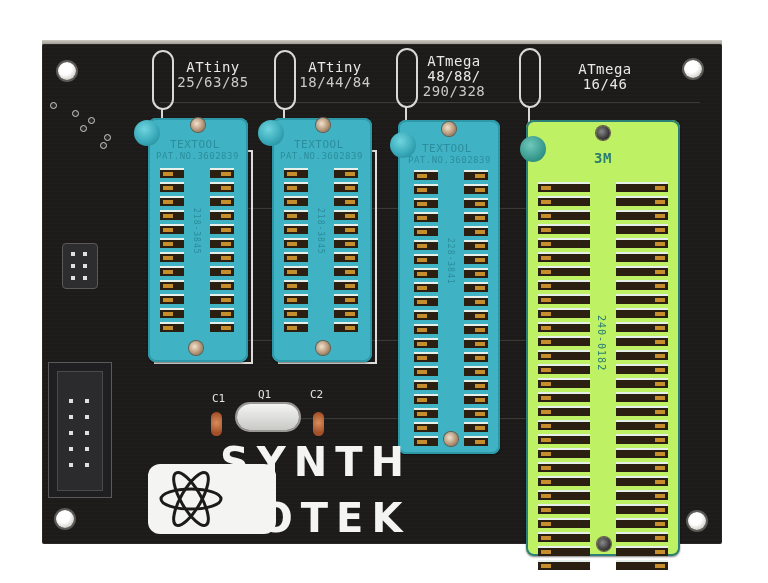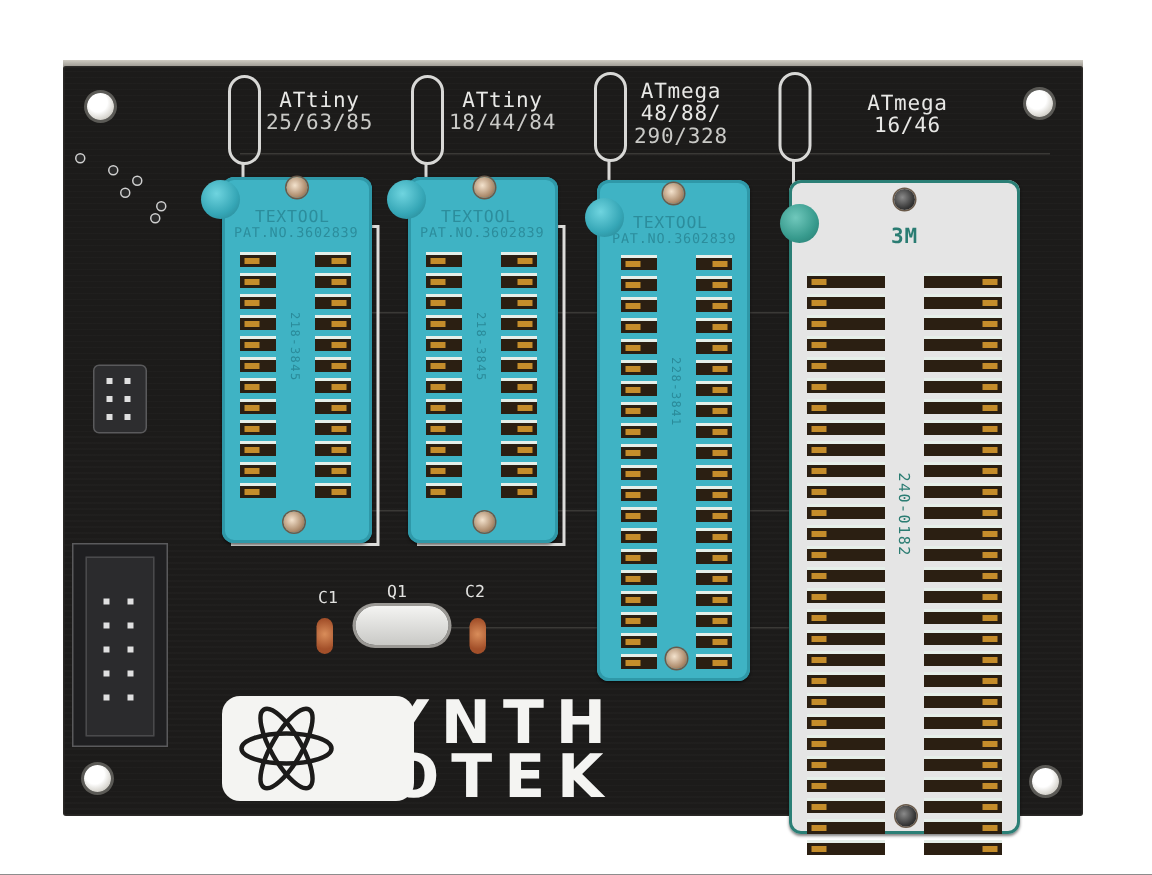--- a/index.html
+++ b/index.html
@@ -8,21 +8,21 @@
     box-shadow:0 0 0 1px #2a2826 inset;
     background-image:repeating-linear-gradient(0deg, rgba(255,255,255,0.015) 0 1px, transparent 1px 4px);}
   .board-edge{position:absolute;left:42px;top:40px;width:680px;height:6px;background:linear-gradient(#cfcbc2,#8a8780);}
   .hole{position:absolute;width:18px;height:18px;border-radius:50%;background:radial-gradient(circle at 40% 35%,#ffffff 0 40%,#d8d6d0 70%,#9b9891 100%);box-shadow:0 0 0 2px #5b5a56;}
   .label{position:absolute;color:#e8e8e6;font-size:14px;line-height:15px;text-align:center;letter-spacing:0.5px;}
   .label .l2{color:#c9c9c6;}
   .outline{position:absolute;border:2px solid #d8d8d6;border-radius:14px;width:18px;height:56px;}
   .stem{position:absolute;width:2px;background:#d8d8d6;}
   .trace{position:absolute;height:1px;background:#3a3936;}
   .socket{position:absolute;background:#3fb3c4;border-radius:8px;box-shadow:inset 0 0 0 2px #2f98a8,0 1px 2px rgba(0,0,0,.5);}
-  .socket.green{background:#e5e5e5;box-shadow:inset 0 0 0 2px #2b7f76,0 1px 2px rgba(0,0,0,.5);}
+  .socket.green{background:#bef264;box-shadow:inset 0 0 0 2px #2b7f76,0 1px 2px rgba(0,0,0,.5);}
   .lever{position:absolute;width:26px;height:26px;border-radius:50%;background:radial-gradient(circle at 40% 35%,#6fd4df,#35a6b6 60%,#267f8c);}
   .lever.green{background:radial-gradient(circle at 40% 35%,#70c8bc,#379a8d 60%,#26776d);}
   .screw{position:absolute;width:14px;height:14px;border-radius:50%;background:radial-gradient(circle at 40% 40%,#f3e2cd,#b08f70 60%,#6c5440);box-shadow:0 0 0 1px #6a5a4a;}
   .screw.dark{background:radial-gradient(circle at 40% 40%,#8a8a8a,#3a3a3a 60%,#111);}
   .brand{position:absolute;font-size:9px;color:#2c8d9c;letter-spacing:0.5px;white-space:nowrap;}
   .brand.big{font-size:11px;font-weight:bold;}
   .slot-col{position:absolute;display:flex;flex-direction:column;}
   .slot{height:8px;margin-bottom:4px;background:#2b1f12;border-top:2px solid #e6efe9;position:relative;}
   .slot::after{content:"";position:absolute;left:3px;top:2px;width:10px;height:4px;background:#c58d2b;}
   .slot.right::after{left:auto;right:3px;}
@@ -320,14 +320,14 @@
 
 <div class="logo">
   <svg width="70" height="60" viewBox="0 0 70 60" style="position:absolute;left:8px;top:5px;">
     <g fill="none" stroke="#1c1b1a" stroke-width="3">
       <ellipse cx="35" cy="30" rx="30" ry="10"></ellipse>
       <ellipse cx="35" cy="30" rx="30" ry="10" transform="rotate(60 35 30)"></ellipse>
       <ellipse cx="35" cy="30" rx="30" ry="10" transform="rotate(-60 35 30)"></ellipse>
     </g>
   </svg>
 </div>
-<div class="logo-text" style="left:220px;top:464px;text-align:right;">SYNTH</div>
+<div class="logo-text" style="left:220px;top:444px;text-align:right;">SYNTH</div>
 <div class="logo-text" style="left:220px;top:500px;">ROTEK</div>
 
 </body></html>

